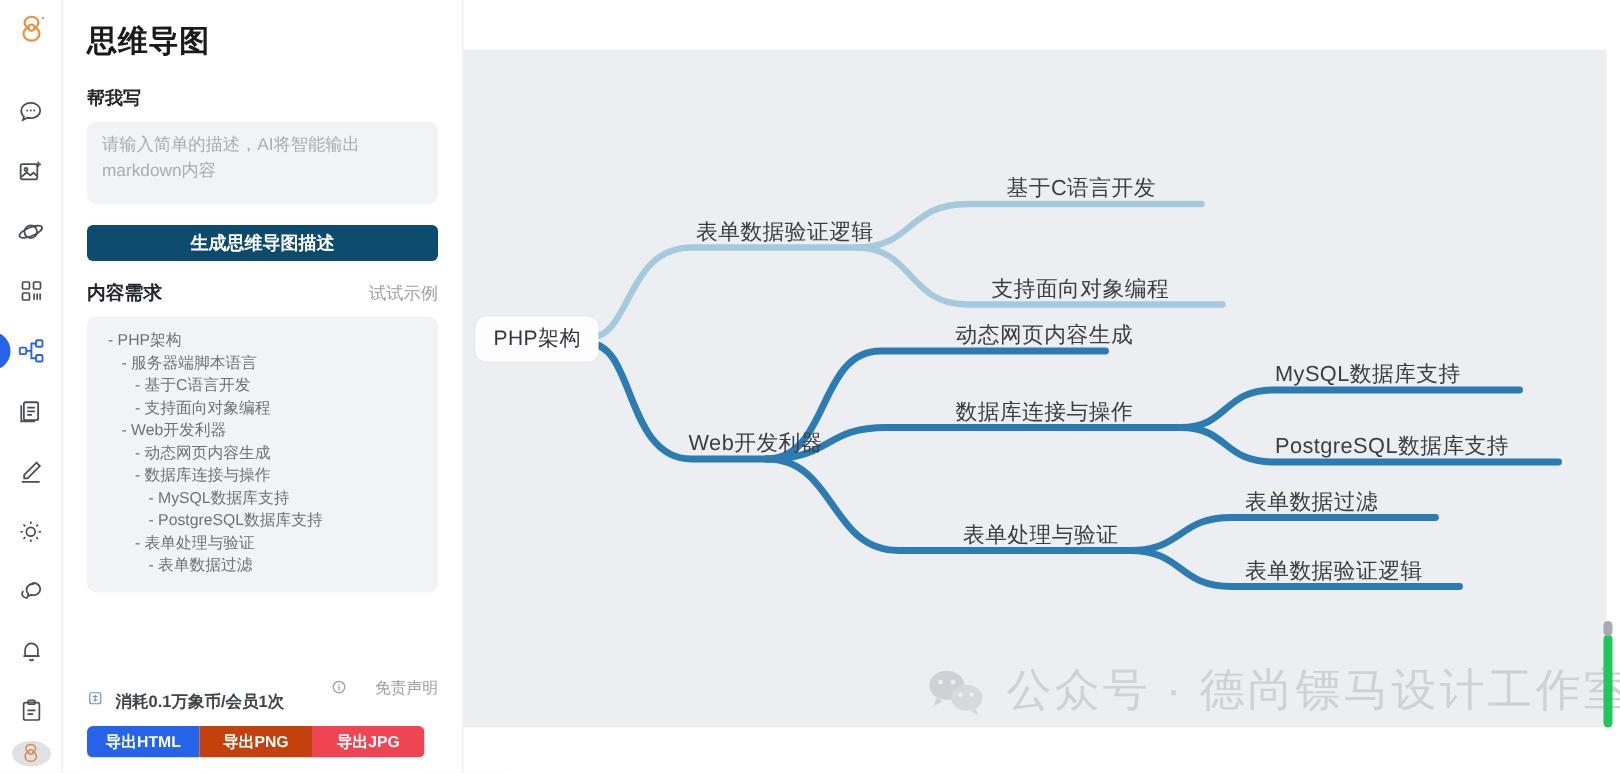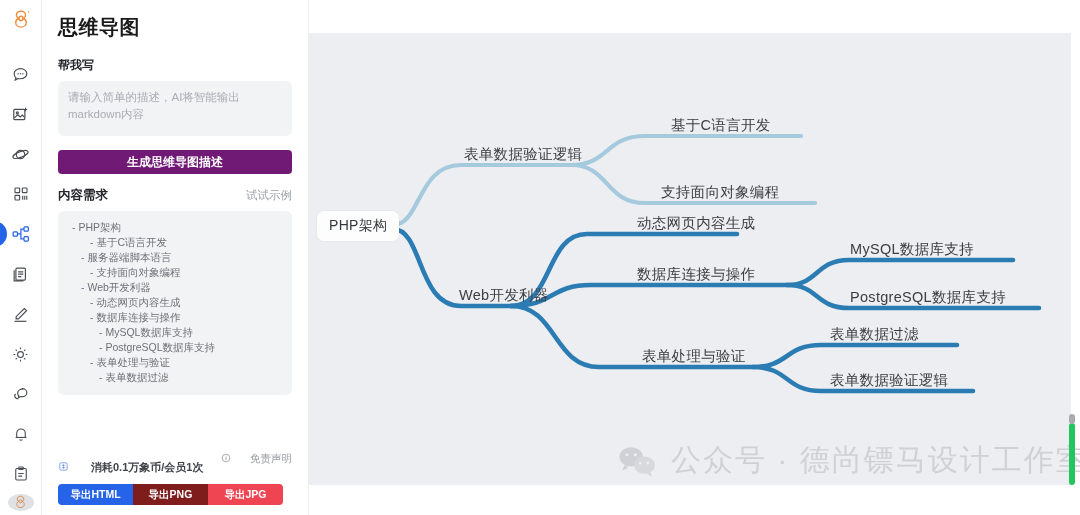--- a/index.html
+++ b/index.html
@@ -55,21 +55,21 @@
   .field-label { font-size: 12px; font-weight: 700; color: #24262b; margin-bottom: 7px; }
   .textarea-box {
     background: #f2f3f5; border-radius: 6px;
     height: 55px; padding: 8px 10px;
     font-size: 11.5px; line-height: 17px; color: #a9acb3;
     overflow: hidden; cursor: text;
   }
   .primary-btn {
     margin-top: 14px;
     width: 100%; height: 24px; border-radius: 4px;
-    background: #701a75; color: #fff;
+    background: #0c4a6e; color: #fff;
     font-size: 12px; font-weight: 600;
     display: flex; align-items: center; justify-content: center;
     cursor: pointer; border: none;
     font-family: inherit;
   }
   .section-row {
     margin-top: 13px; display: flex; align-items: baseline; justify-content: space-between;
   }
   .section-title { font-size: 12.5px; font-weight: 700; color: #24262b; }
   .section-link { font-size: 11.5px; color: #9b9ea5; cursor: pointer; }
@@ -80,30 +80,30 @@
     overflow: hidden; cursor: text;
   }
   .ol-item { font-size: 10.5px; line-height: 15px; color: #6e7177; white-space: nowrap; }
   .ol-d1 { padding-left: 4px; }
   .ol-d2 { padding-left: 13px; }
   .ol-d3 { padding-left: 22px; }
   .ol-d4 { padding-left: 31px; }
 
   .panel-foot { position: absolute; left: 16px; right: 16px; bottom: 10px; }
   .cost-row { display: flex; align-items: center; justify-content: space-between; margin-bottom: 8px; }
-  .cost-left { display: flex; align-items: center; gap: 22px; margin-top: 16px; }
+  .cost-left { display: flex; align-items: center; gap: 8px; margin-top: 16px; }
   .cost-text { font-size: 11px; color: #41444a; font-weight: 600; }
   .disclaim { display: flex; align-items: center; gap: 19px; font-size: 10.5px; color: #9b9ea5; cursor: pointer; }
   .export-row { display: flex; border-radius: 4px; overflow: hidden; width: 225px; height: 21px; }
   .exp-btn {
     flex: 1 1 0; display: flex; align-items: center; justify-content: center;
     font-size: 10.5px; font-weight: 700; color: #fff; cursor: pointer; white-space: nowrap;
   }
   .exp-html { background: #2563e8; }
-  .exp-png  { background: #7f1d1d; }
+  .exp-png  { background: #c2410c; }
   .exp-jpg  { background: #ef4452; }
 
   
   .canvas-wrap { position: relative; flex: 1 1 auto; height: 515px; background: #ffffff; }
   .canvas {
     position: absolute; left: 0px; top: 33px;
     width: 762px; height: 452px;
     background: #edeef1;
     overflow: hidden;
   }
@@ -289,22 +289,22 @@
 
     <div class="primary-btn">生成思维导图描述</div>
 
     <div class="section-row">
       <span class="section-title">内容需求</span>
       <span class="section-link">试试示例</span>
     </div>
 
     <div class="outline-box">
       <div class="ol-item ol-d1">- PHP架构</div>
+      <div class="ol-item ol-d2">- 服务器端脚本语言</div>
       <div class="ol-item ol-d3">- 基于C语言开发</div>
-      <div class="ol-item ol-d2">- 服务器端脚本语言</div>
       <div class="ol-item ol-d3">- 支持面向对象编程</div>
       <div class="ol-item ol-d2">- Web开发利器</div>
       <div class="ol-item ol-d3">- 动态网页内容生成</div>
       <div class="ol-item ol-d3">- 数据库连接与操作</div>
       <div class="ol-item ol-d4">- MySQL数据库支持</div>
       <div class="ol-item ol-d4">- PostgreSQL数据库支持</div>
       <div class="ol-item ol-d3">- 表单处理与验证</div>
       <div class="ol-item ol-d4">- 表单数据过滤</div>
     </div>
 

